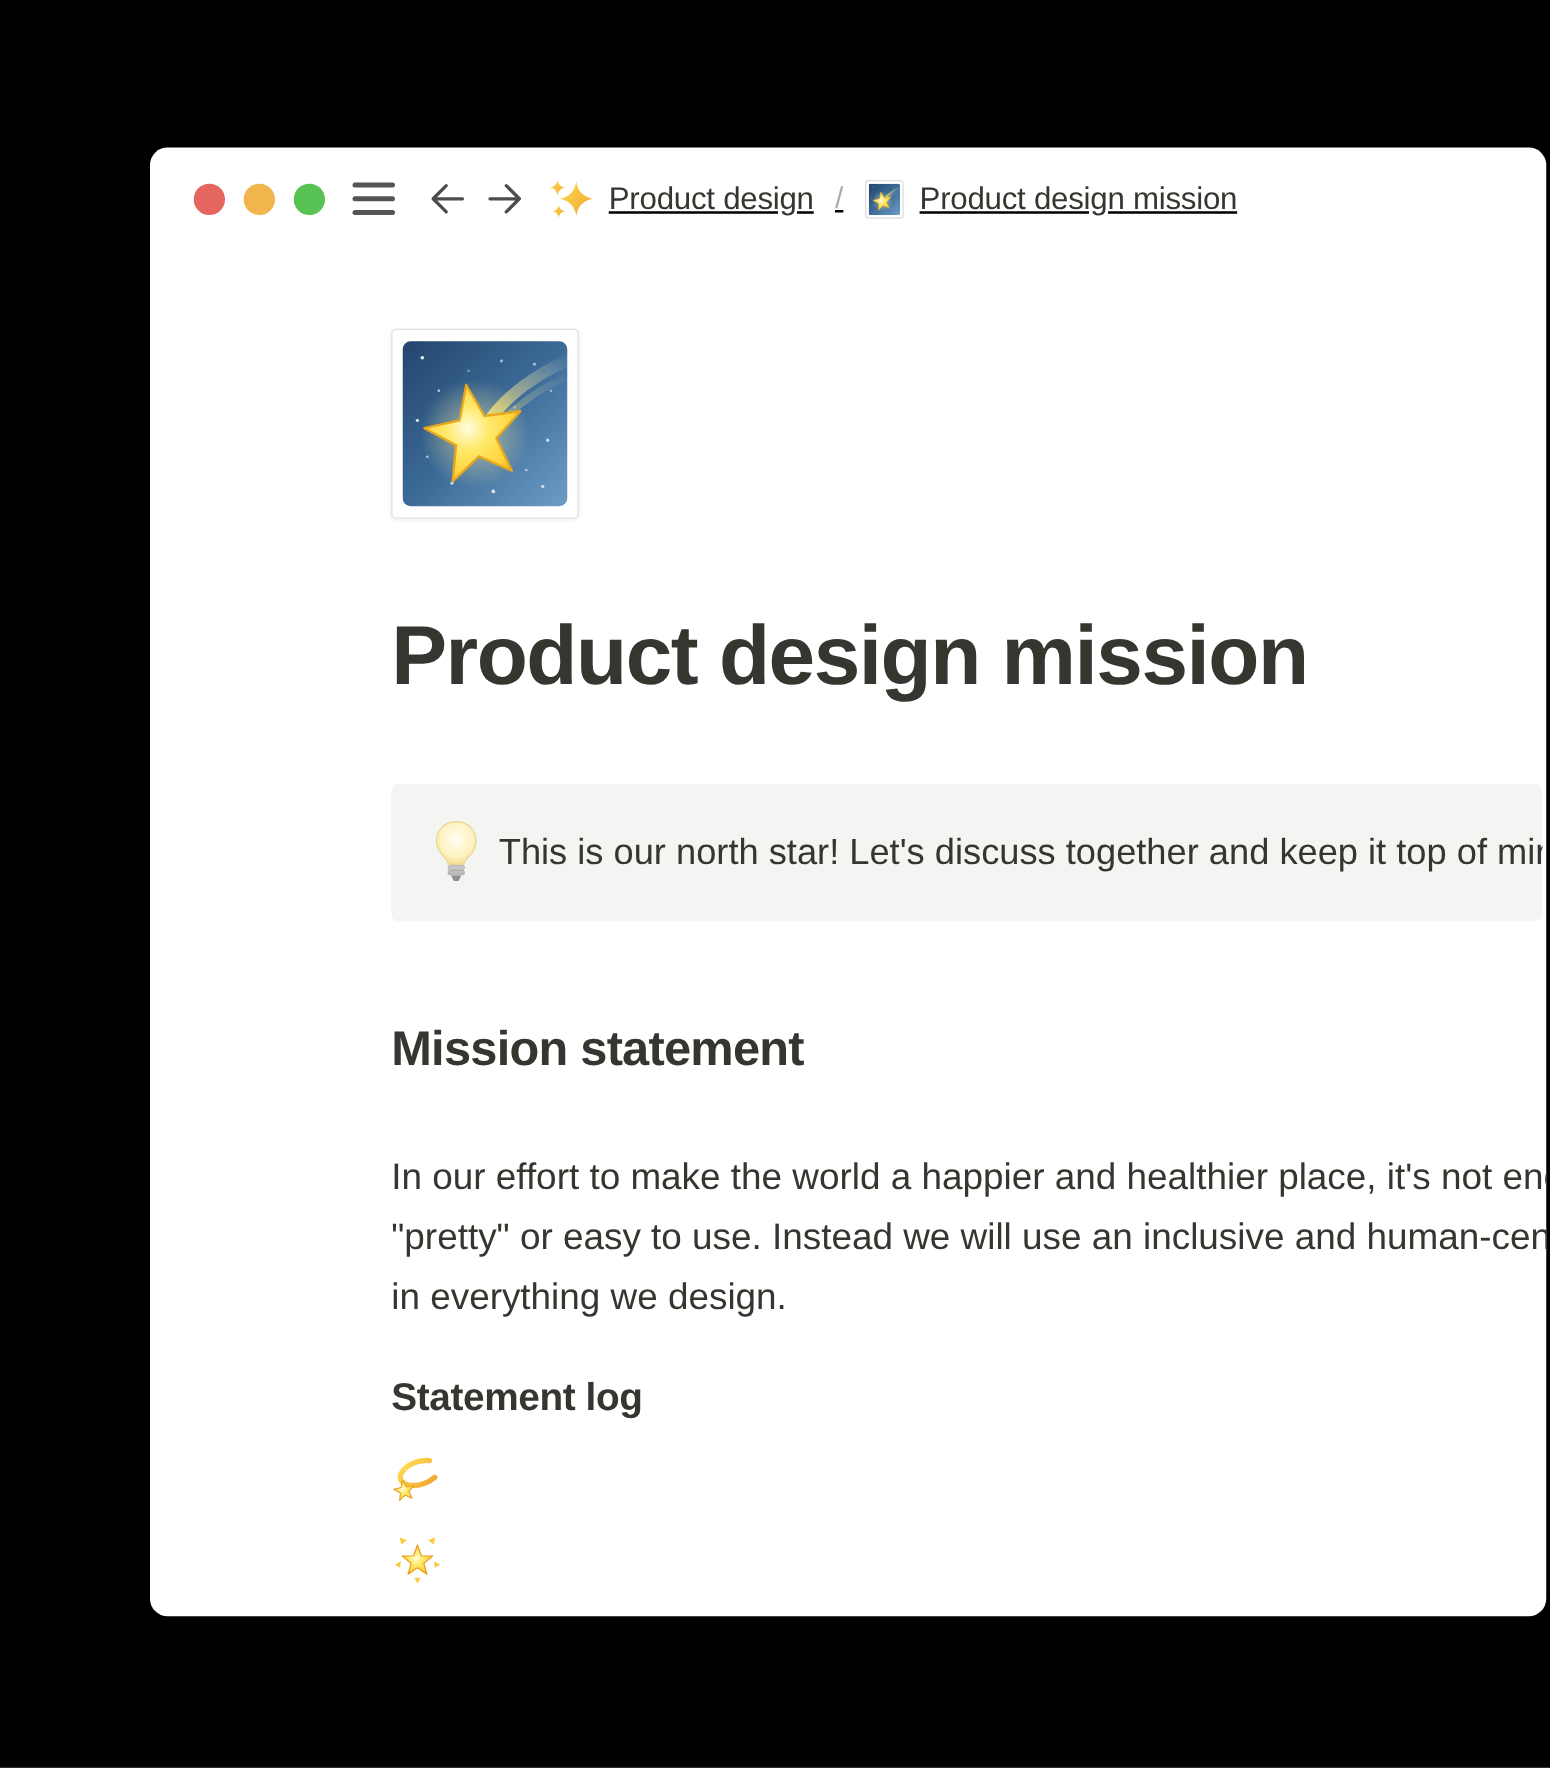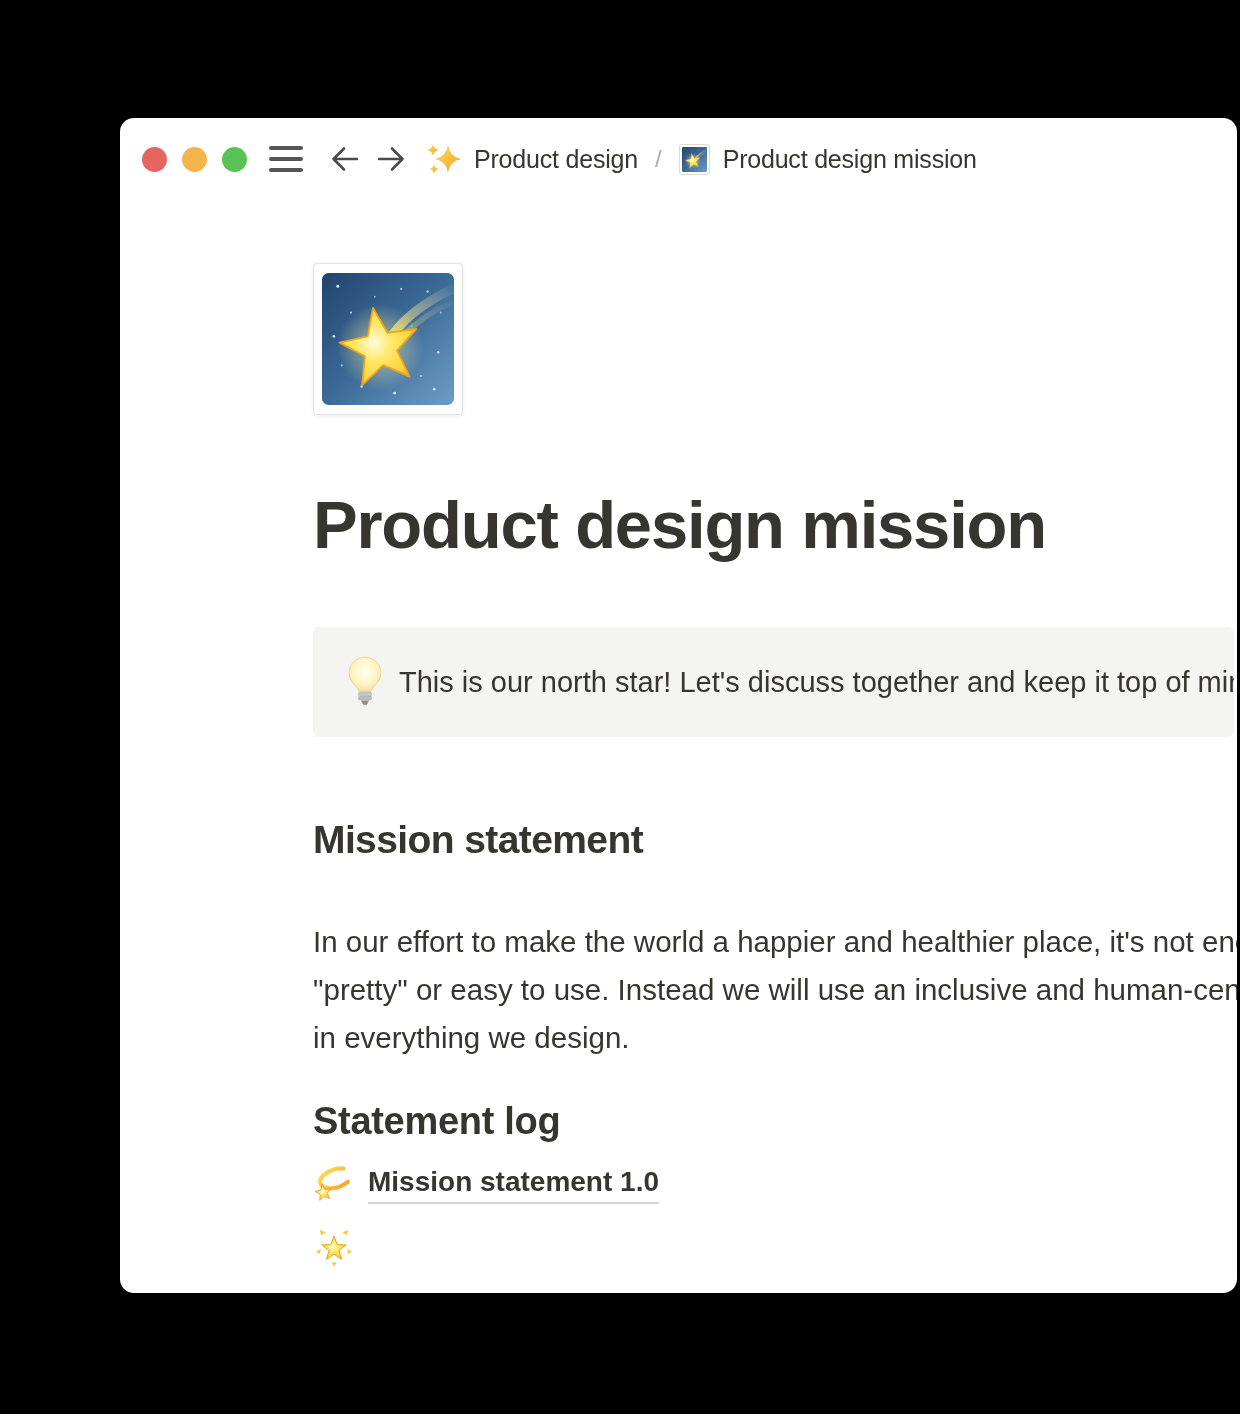--- a/index.html
+++ b/index.html
@@ -5,21 +5,21 @@
   * { margin:0; padding:0; box-sizing:border-box; }
   html,body { width:1240px; height:1414px; background:#000; overflow:hidden;
               font-family:"Liberation Sans","DejaVu Sans",sans-serif; }
   .canvas { position:relative; width:1240px; height:1414px; background:#000; }
 
   .window { position:absolute; left:120px; top:118px; width:1117px; height:1175px;
             background:#ffffff; border-radius:14px; overflow:hidden;
             box-shadow:0 18px 60px rgba(0,0,0,.65); }
 
   
-  .topbar { position:absolute; top:25px; left:22px; height:32px; display:flex; align-items:center; }
+  .topbar { position:absolute; top:25px; left:35px; height:32px; display:flex; align-items:center;text-decoration:underline; }
   .tl { width:25px; height:25px; border-radius:50%; }
   .tl + .tl { margin-left:15px; }
   .tl-red { background:#e56560; }
   .tl-yellow { background:#f2b54d; }
   .tl-green { background:#59c254; }
   .hamburger { margin-left:22px; width:34px; height:26px; display:flex; flex-direction:column;
                justify-content:space-between; cursor:pointer; }
   .hamburger span { display:block; height:3.6px; background:#555; border-radius:2px; }
   .navbtn { margin-left:26px; width:32px; height:32px; display:flex; align-items:center; cursor:pointer; }
   .navbtn + .navbtn { margin-left:14px; }
@@ -49,21 +49,21 @@
   .callout-ico { width:40px; height:54px; flex:0 0 auto; }
   .callout-text { margin-left:14px; font-size:29px; color:#37352f; white-space:nowrap; }
 
   .h2 { position:absolute; top:700px; left:0; font-size:39px; font-weight:700;
         color:#37352f; letter-spacing:-0.6px; white-space:nowrap; }
 
   .paragraph { position:absolute; top:800px; left:0; font-size:29.5px; line-height:48px;
                color:#37352f; }
   .paragraph div { white-space:nowrap; }
 
-  .h3 { position:absolute; top:982px; left:0; font-size:38px; font-weight:700;
+  .h3 { position:absolute; top:982px; left:0; font-size:31px; font-weight:700;
         color:#37352f; letter-spacing:-0.3px; white-space:nowrap; }
 
   .linklist { position:absolute; top:1043px; left:0; }
   .pagelink { display:flex; align-items:center; height:48px; margin-bottom:14px; cursor:pointer; }
   .pagelink svg.linkico { width:42px; height:42px; flex:0 0 auto; }
   .pagelink .label { margin-left:13px; font-size:28px; font-weight:600; color:#37352f;
                      border-bottom:2px solid #d8d5cf; padding-bottom:4px; white-space:nowrap; }
 </style>
 </head>
 <body>
@@ -202,21 +202,20 @@
 
       <h3 class="h3">Statement log</h3>
 
       <div class="linklist">
 
         <div class="pagelink">
           <svg class="linkico" viewBox="0 0 44 44">
             <ellipse cx="24" cy="15" rx="17" ry="9.5" transform="rotate(-18 24 15)" fill="none" stroke="url(#gold)" stroke-width="4.4" stroke-linecap="round" pathLength="100" stroke-dasharray="76 24" stroke-dashoffset="-12"></ellipse>
             <path d="M9.4 21.1 L12.7 26.6 L18.9 25.8 L14.8 30.5 L17.5 36.3 L11.7 33.7 L7.1 38.1 L7.6 31.8 L2.1 28.7 L8.3 27.3 Z" fill="url(#starFill)" stroke="#e2a12a" stroke-width="0.9" stroke-linejoin="round"></path>
           </svg>
-          <span class="label">Mission statement 1.0</span>
         </div>
 
         <div class="pagelink">
           <svg class="linkico" viewBox="0 0 44 44">
             <g fill="#ffc93d">
               <path d="M7 4 L13 6.5 L8.5 10 Z"></path>
               <path d="M37 4 L31 6.5 L35.5 10 Z"></path>
               <path d="M3 27 L8 24 L7.5 29.5 Z"></path>
               <path d="M41 27 L36 24 L36.5 29.5 Z"></path>
               <path d="M22 43 L19.5 38 L24.5 38 Z"></path>

